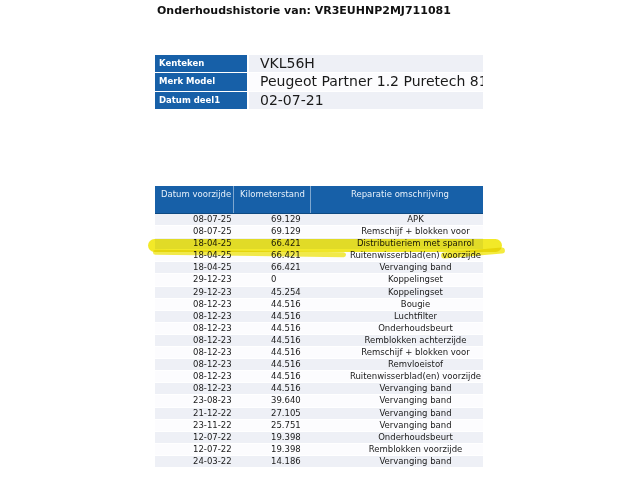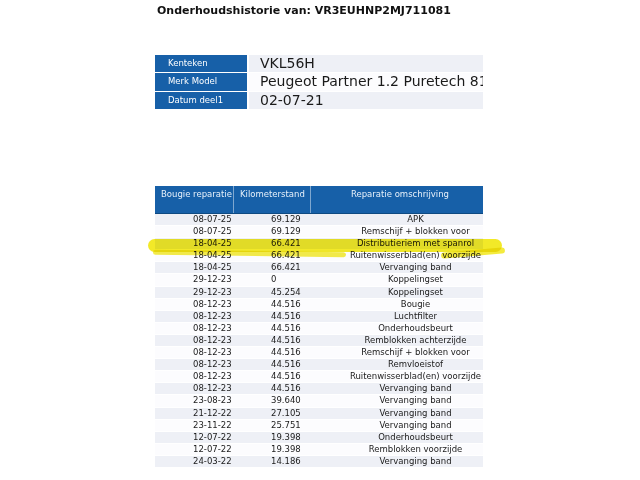--- a/index.html
+++ b/index.html
@@ -12,22 +12,22 @@
     position:absolute; left:157px; top:4px; margin:0;
     font-size:11px; font-weight:bold; color:#111; letter-spacing:0;
     white-space:nowrap;
   }
 
   
   .vtable { position:absolute; left:155px; top:55px; width:328px; }
   .vrow { display:flex; height:18.25px; box-sizing:border-box; border-bottom:1px solid #fff; }
   .vlabel {
     width:94px; box-sizing:border-box; background:var(--blue,#1760a8);
-    color:#fff; font-weight:normal; font-size:8.5px; line-height:17px;
-    padding-left:13px; border-right:2px solid #fff; white-space:nowrap; overflow:hidden;
+    color:#fff; font-weight:bold; font-size:8.5px; line-height:17px;
+    padding-left:4px; border-right:2px solid #fff; white-space:nowrap; overflow:hidden;
   }
   .vvalue {
     flex:1; box-sizing:border-box; font-size:14px; line-height:17px;
     padding-left:11px; white-space:nowrap; overflow:hidden; color:var(--text,#1a1a1a);
   }
   .vrow:nth-child(odd)  .vvalue { background:var(--rowalt,#eef0f6); }
   .vrow:nth-child(even) .vvalue { background:var(--rowbase,#fcfcfe); }
 
   
   .htable { position:absolute; left:155px; top:186px; width:328px; }
@@ -74,21 +74,21 @@
 
 
   <div class="vrow">
     <div class="vlabel">Datum deel1</div>
     <div class="vvalue">02-07-21</div>
   </div>
 </div>
 
   <div class="htable">
     <div class="hhead">
-      <div class="hcol c1">Bougie reparatie</div>
+      <div class="hcol c1">Datum voorzijde</div>
       <div class="hcol c2">Kilometerstand</div>
       <div class="hcol c3">Reparatie omschrijving</div>
     </div>
     <div>
   <div class="hrow">
     <div class="hcell c1">08-07-25</div>
     <div class="hcell c2">69.129</div>
     <div class="hcell c3">APK</div>
   </div>
 

